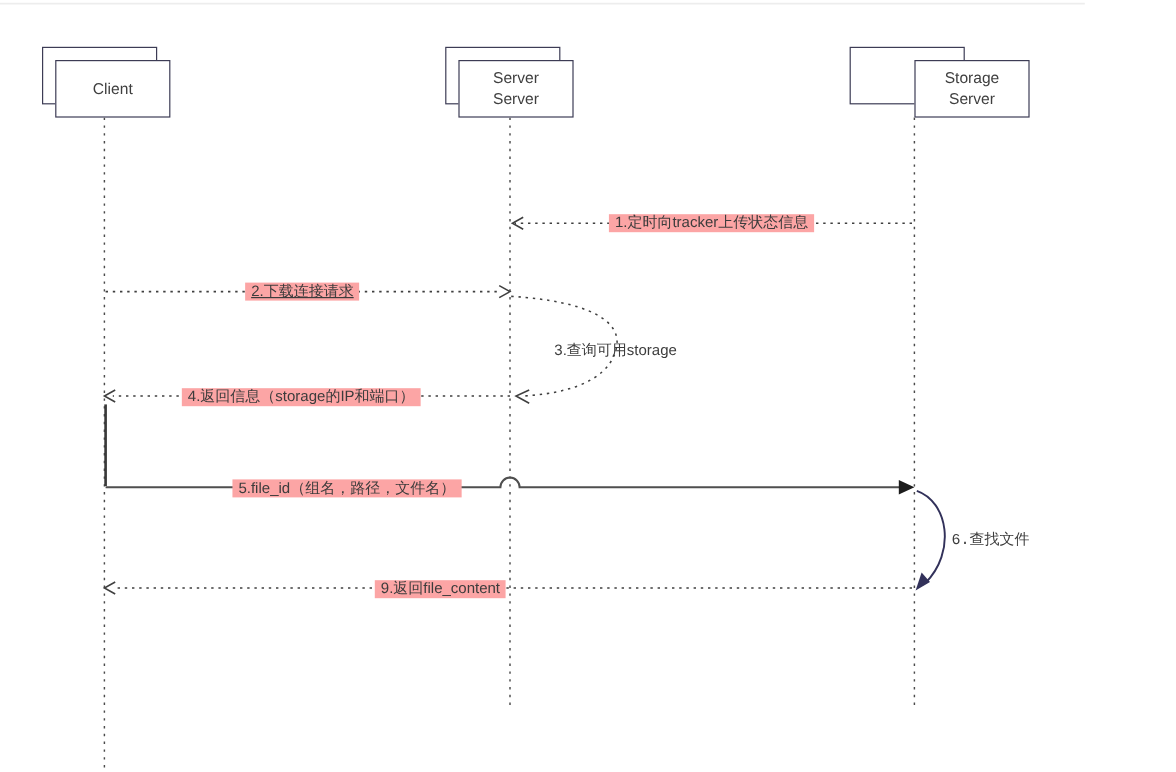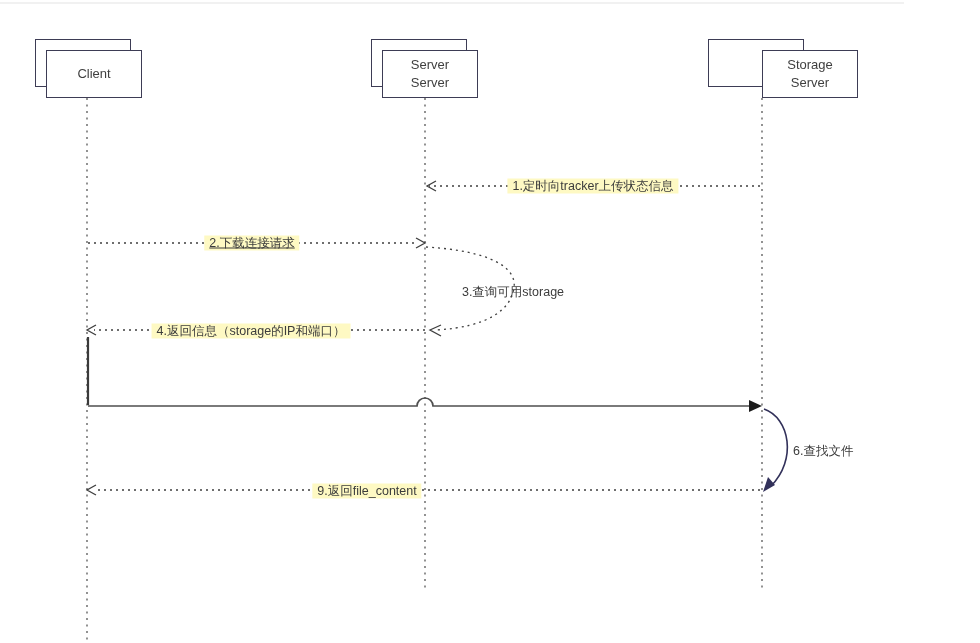--- a/index.html
+++ b/index.html
@@ -16,24 +16,24 @@
   .actor-front{
     position:absolute;width:96px;height:48px;background:#ffffff;
     border:1.5px solid #3d3c55;box-sizing:border-box;
     display:flex;align-items:center;justify-content:center;text-align:center;
   }
   .actor-label{
     font-size:13px;line-height:1.4;color:#3f3f3f;display:inline-block;max-width:64px;
   }
   .msg-label{
     position:absolute;transform:translate(-50%,-50%);white-space:nowrap;
-    font-size:12.5px;color:#3c3c3c;background:#fef9c3;padding:0 5px;line-height:1.2;
+    font-size:12.5px;color:#3c3c3c;background:#fca5a5;padding:0 5px;line-height:1.2;
   }
   .msg-label.nobg{background:transparent;padding:0;}
-  .msg-label.leftpin{transform:translate(0,-50%);}
+  .msg-label.leftpin{transform:translate(0,-50%);font-family:Liberation Mono, monospace;}
   .watermark{
     position:absolute;right:14px;bottom:8px;font-size:17px;color:#c9c9c9;
     letter-spacing:1px;white-space:nowrap;
   }
 </style>
 </head>
 <body>
 
 <div class="canvas">
 
@@ -87,17 +87,18 @@
     <div class="actor-back" style="left:708px;top:39px;"></div>
     <div class="actor-front" style="left:719px;top:50px;margin-left:43px;">
       <span class="actor-label">Storage Server</span>
     </div>
   </div>
 
   <div class="msg-label" style="left:593px;top:186px;">1.定时向tracker上传状态信息</div>
   <div class="msg-label" style="left:252px;top:243px;text-decoration:underline;">2.下载连接请求</div>
   <div class="msg-label nobg" style="left:513px;top:292px;">3.查询可用storage</div>
   <div class="msg-label" style="left:251px;top:331px;">4.返回信息（storage的IP和端口）</div>
+  <div class="msg-label" style="left:289px;top:407px;">5.file_id（组名，路径，文件名）</div>
   <div class="msg-label nobg leftpin" style="left:793px;top:451px;">6.查找文件</div>
   <div class="msg-label" style="left:367px;top:491px;">9.返回file_content</div>
 
 
 </div>
 
 </body></html>

